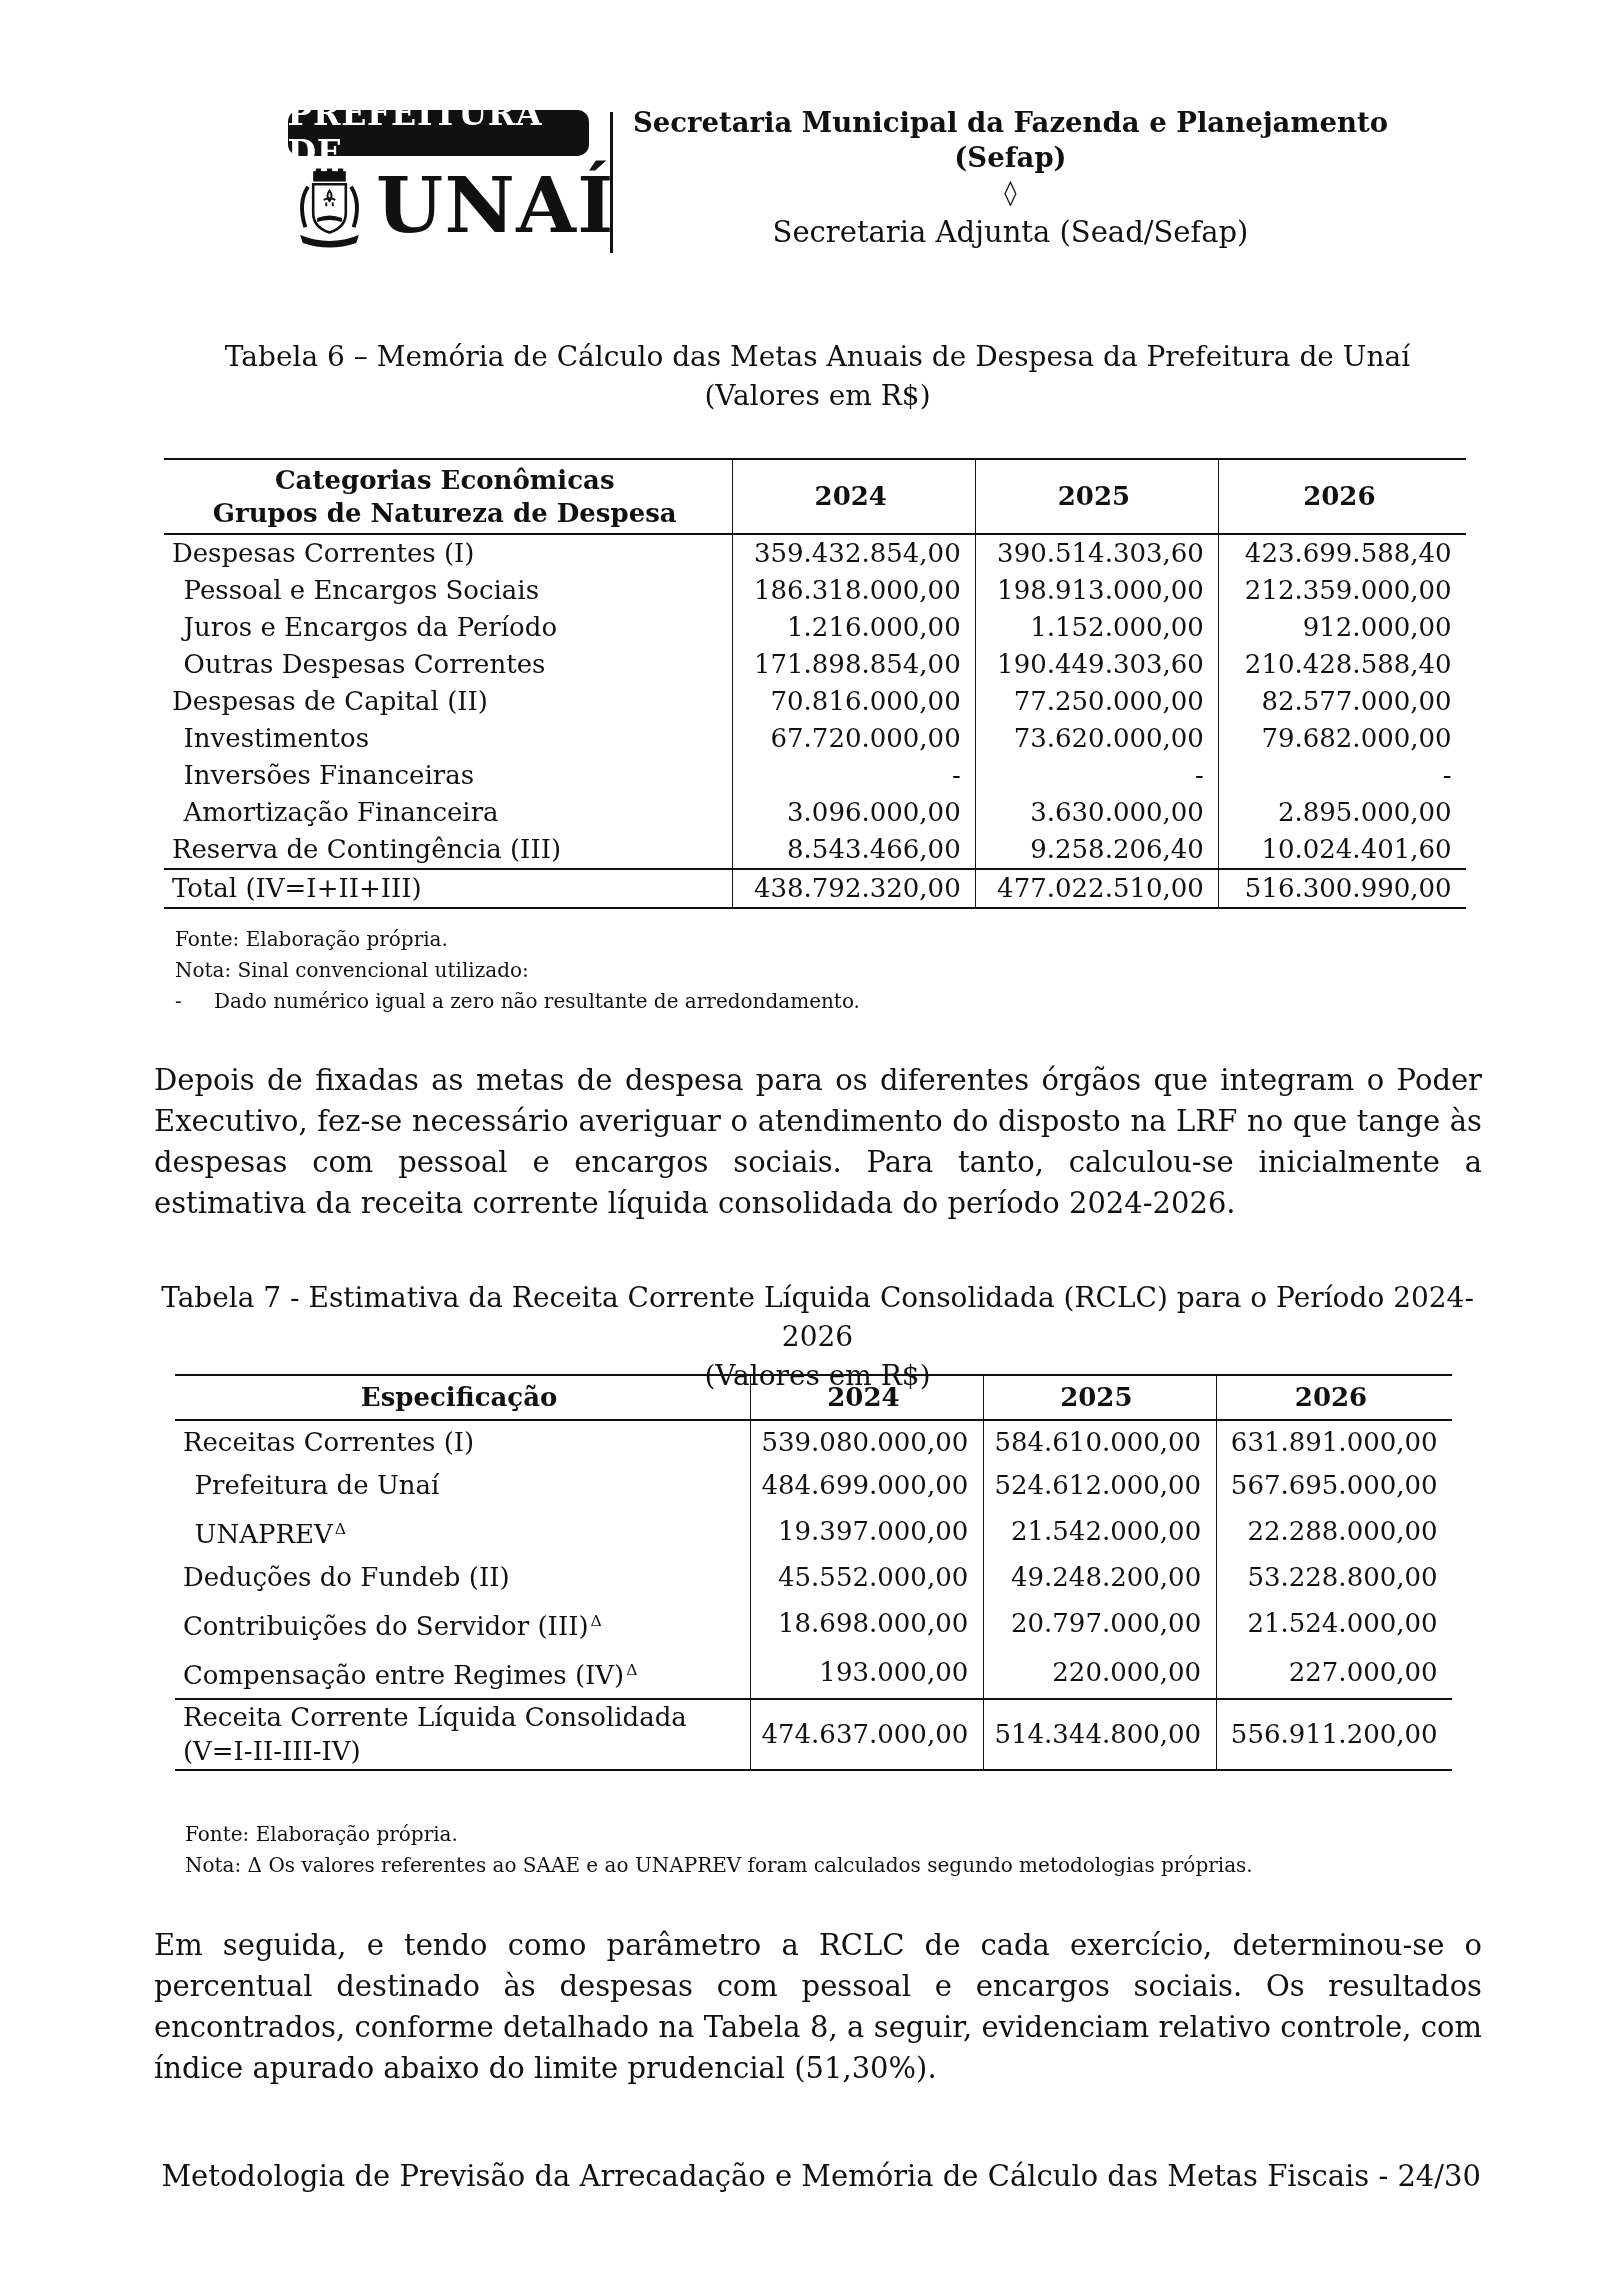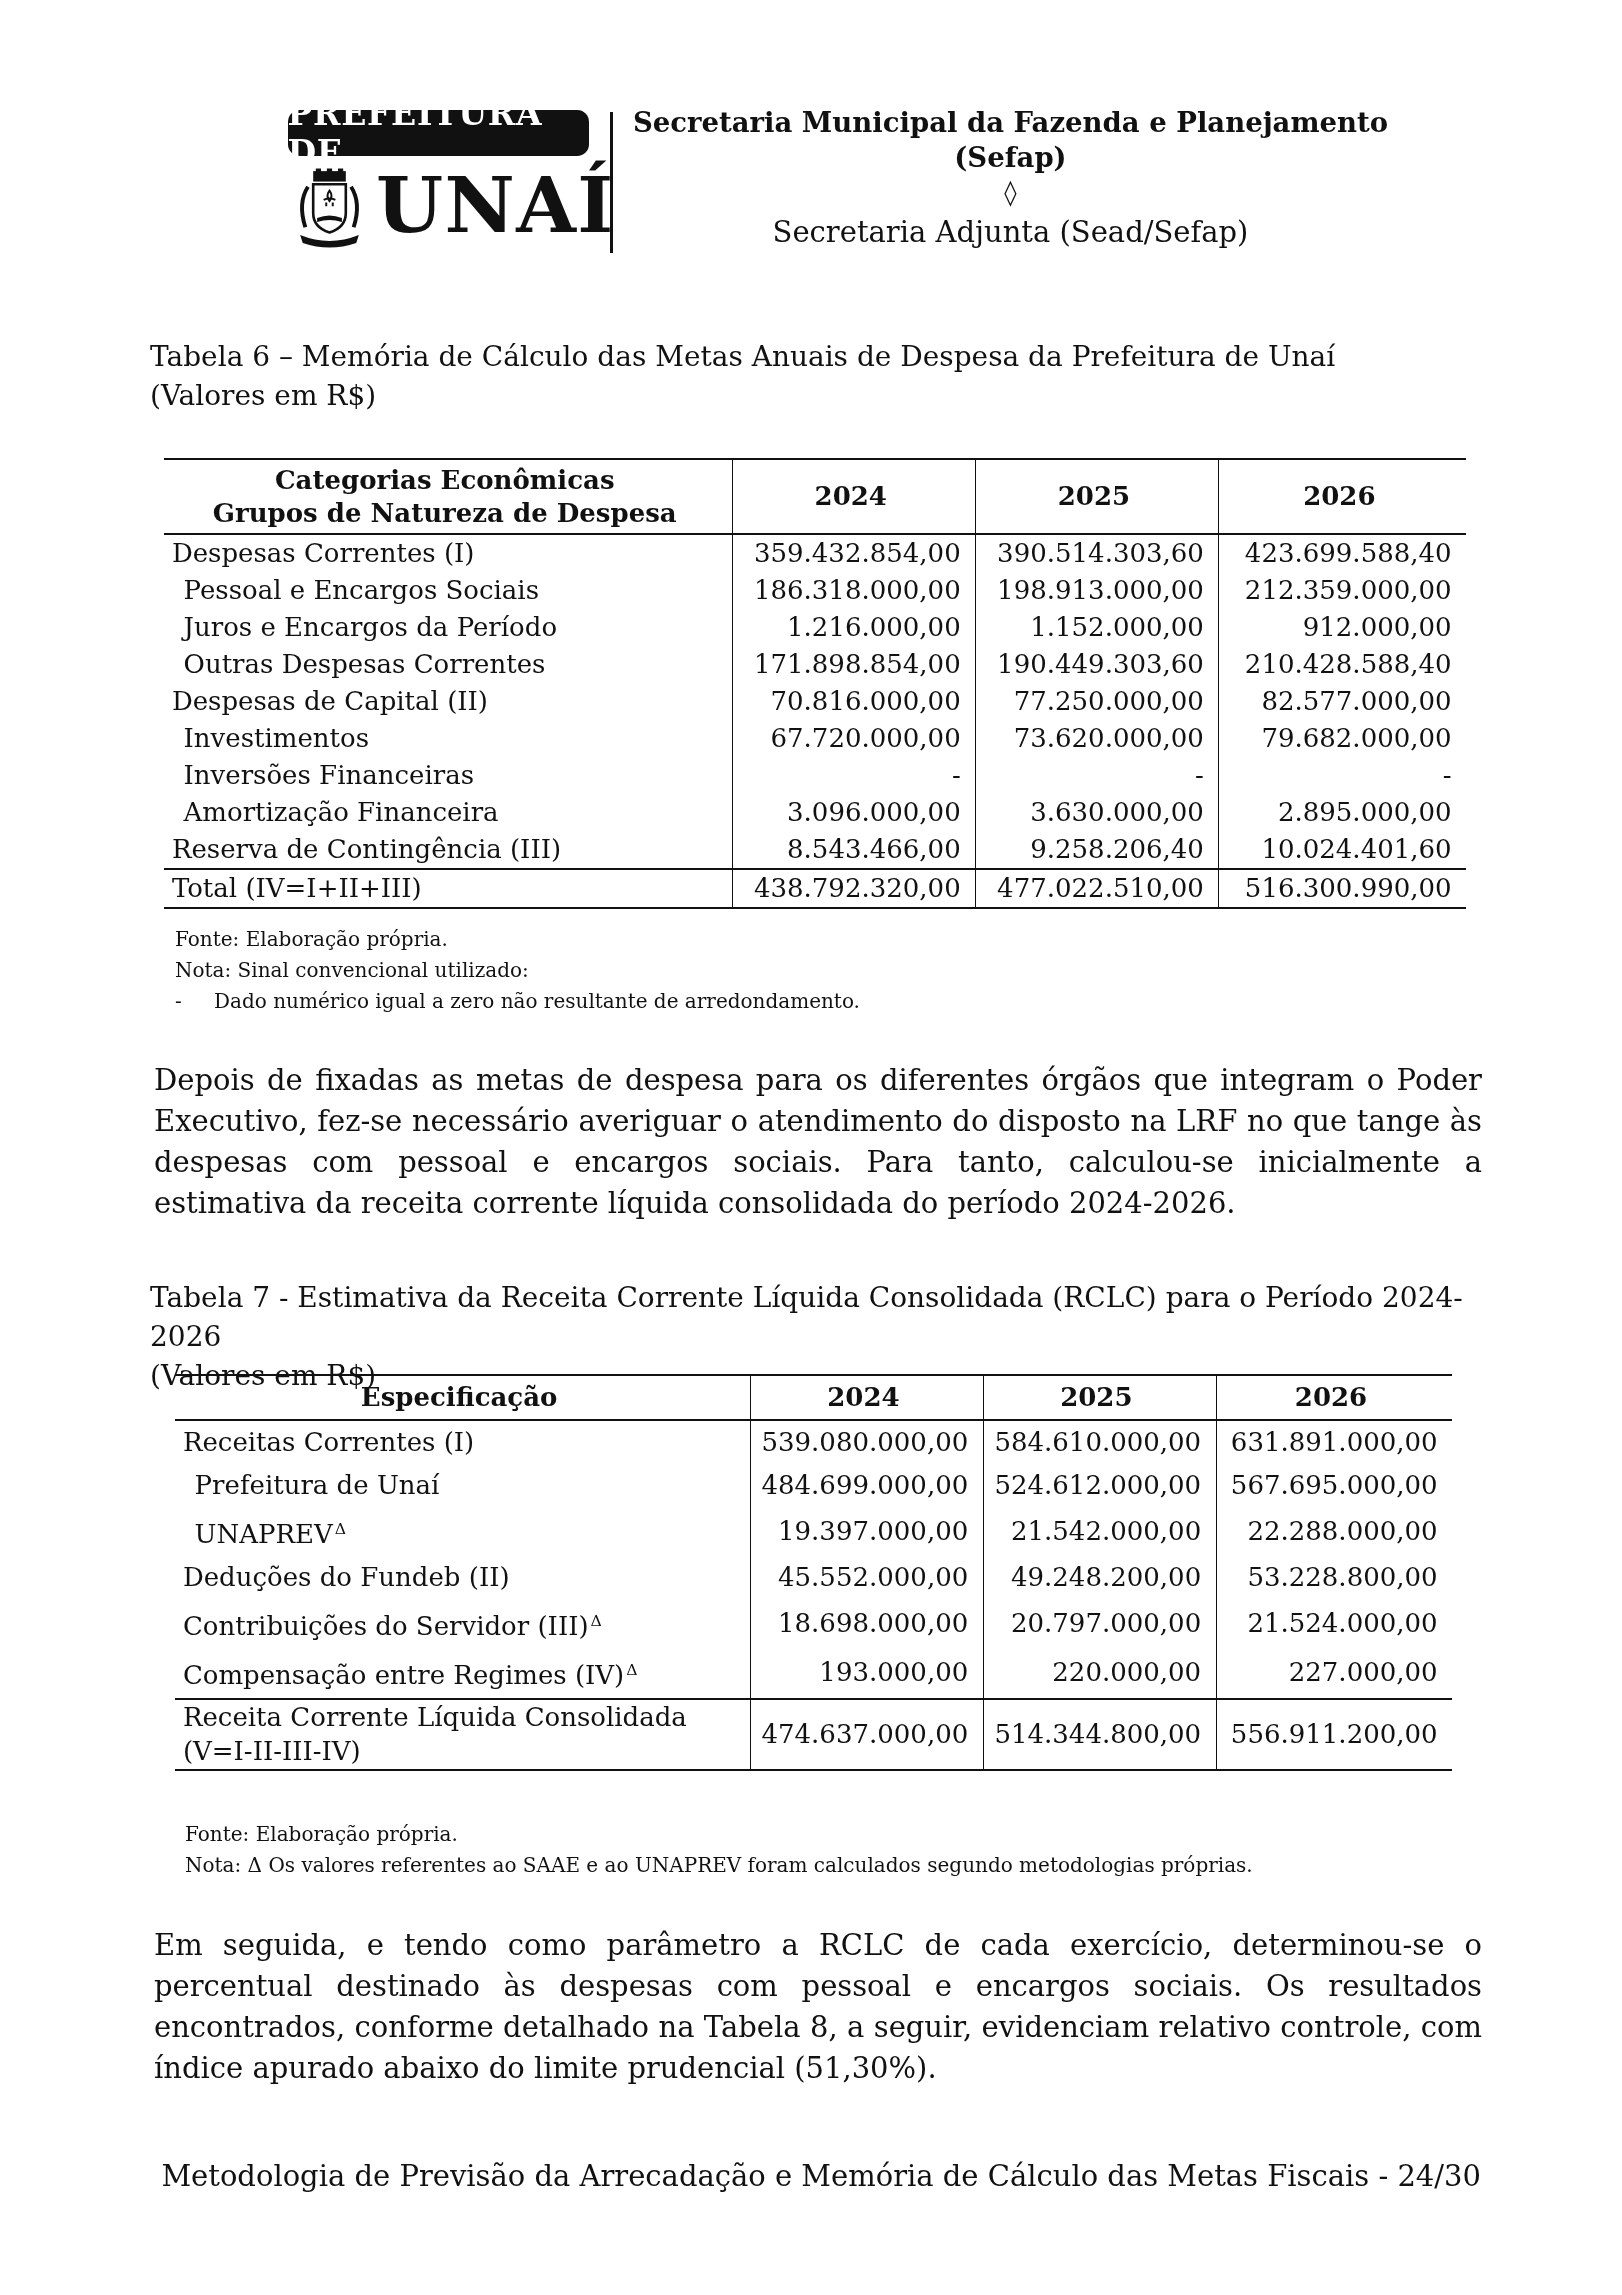--- a/index.html
+++ b/index.html
@@ -23,21 +23,21 @@
     position: absolute; left: 95px; top: 58px; font-family: "DejaVu Serif", serif;
     font-weight: bold; font-size: 77px; line-height: 85px; letter-spacing: 1.3px;
   }
   .header-divider { position: absolute; left: 329px; top: 6.5px; width: 2.6px; height: 141px; background: #111; }
   .header-text { position: absolute; left: 347px; top: 0; width: 765px; text-align: center; }
   .dept-title { font-weight: bold; font-size: 27.5px; line-height: 35px; font-family: "DejaVu Serif", serif; text-align: center; }
   .dept-diamond { font-size: 25px; line-height: 35px; }
   .dept-sub { font-size: 29px; line-height: 39px; margin-top: 2.6px; }
 
   
-  .caption { position: absolute; left: 150px; width: 1335px; text-align: left; font-size: 28px; line-height: 39px; }
+  .caption { position: absolute; left: 150px; width: 1335px; text-align: center; font-size: 28px; line-height: 39px; }
 
   
   table.fin { position: absolute; border-collapse: collapse; font-size: 26px; }
   table.fin th { font-weight: bold; text-align: center; font-size: 26px; }
   table.fin td, table.fin th { padding: 0 14.4px 0 7.9px; white-space: nowrap; }
   table.fin td.num { text-align: right; }
   table.fin .v { border-left: 1.3px solid #111; }
   table.fin thead tr { border-top: 2px solid #111; border-bottom: 2px solid #111; }
   table.fin tr.total { border-top: 2px solid #111; border-bottom: 2px solid #111; }
   .indent { padding-left: 19.6px !important; }

